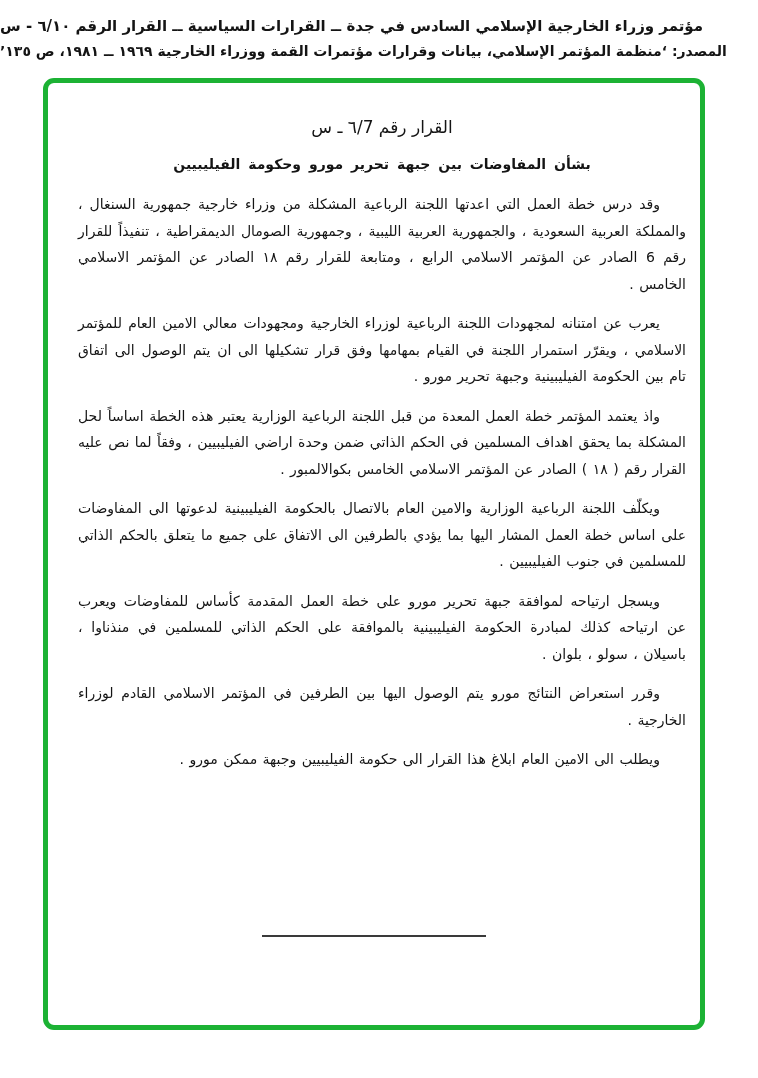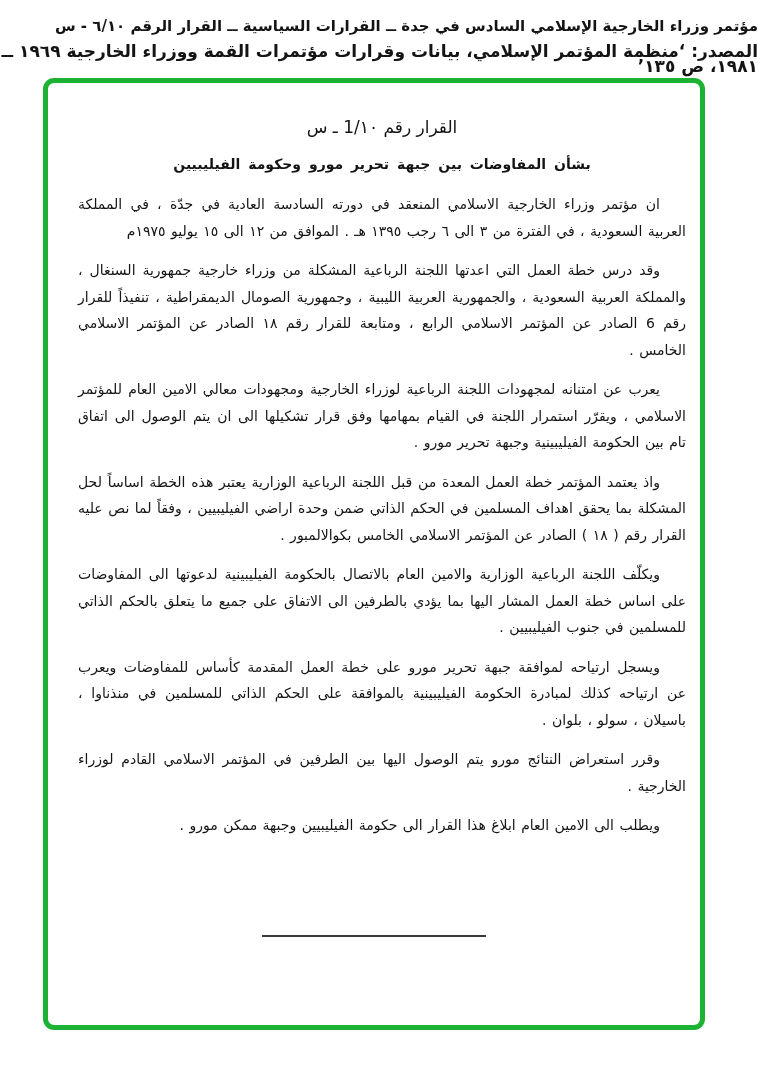--- a/index.html
+++ b/index.html
@@ -1,22 +1,22 @@
 <!DOCTYPE html>
 <html lang="ar" dir="rtl"><head>
 <meta charset="utf-8">
 <style>
   html,body{margin:0;padding:0;}
   body{
     width:758px;height:1078px;background:#ffffff;position:relative;
     font-family:"DejaVu Sans",sans-serif;color:#141414;overflow:hidden;
   }
-  .header{direction:rtl;text-align:right;padding-top:15px;}
+  .header{direction:rtl;text-align:left;padding-top:15px;}
   .header-line1{font-weight:bold;font-size:15px;letter-spacing:0;line-height:22px;}
-  .header-line2{font-weight:bold;font-size:17px;margin-top:7px;line-height:15px;}
+  .header-line2{font-weight:bold;font-size:14px;margin-top:7px;line-height:15px;}
   .frame{
     position:absolute;left:43px;top:78px;width:662px;height:952px;
     box-sizing:border-box;border:5px solid #1cb234;border-radius:11px;
     background:#ffffff;
   }
   .frame-inner{
     position:absolute;top:0;left:0;right:0;bottom:0;
     padding:32px 14px 0 30px;direction:rtl;
   }
   .doc-title{text-align:center;font-size:17px;font-weight:normal;line-height:24px;}
@@ -37,24 +37,23 @@
 </head>
 <body style="color: rgb(20, 20, 20);">
 
 <div class="header">
   <div class="header-line1">مؤتمر وزراء الخارجية الإسلامي السادس في جدة ــ القرارات السياسية ــ القرار الرقم ٦/١٠ - س</div>
   <div class="header-line2">المصدر: ‘منظمة المؤتمر الإسلامي، بيانات وقرارات مؤتمرات القمة ووزراء الخارجية ١٩٦٩ ــ ١٩٨١، ص ١٣٥’</div>
 </div>
 
 <div class="frame" style="border-color: rgb(28, 178, 52);">
   <div class="frame-inner">
-    <div class="doc-title">القرار رقم 1/١٠ ـ س</div>
+    <div class="doc-title">القرار رقم ٦/7 ـ س</div>
     <div class="doc-subject">بشأن المفاوضات بين جبهة تحرير مورو وحكومة الفيليبيين</div>
     <div class="doc-body">
-      <p class="para">ان مؤتمر وزراء الخارجية الاسلامي المنعقد في دورته السادسة العادية في جدّة ، في المملكة العربية السعودية ، في الفترة من ٣ الى ٦ رجب ١٣٩٥ هـ . الموافق من ١٢ الى ١٥ يوليو ١٩٧٥م</p>
       <p class="para">وقد درس خطة العمل التي اعدتها اللجنة الرباعية المشكلة من وزراء خارجية جمهورية السنغال ، والمملكة العربية السعودية ، والجمهورية العربية الليبية ، وجمهورية الصومال الديمقراطية ، تنفيذاً للقرار رقم 6 الصادر عن المؤتمر الاسلامي الرابع ، ومتابعة للقرار رقم ١٨ الصادر عن المؤتمر الاسلامي الخامس .</p>
       <p class="para">يعرب عن امتنانه لمجهودات اللجنة الرباعية لوزراء الخارجية ومجهودات معالي الامين العام للمؤتمر الاسلامي ، ويقرّر استمرار اللجنة في القيام بمهامها وفق قرار تشكيلها الى ان يتم الوصول الى اتفاق تام بين الحكومة الفيليبينية وجبهة تحرير مورو .</p>
       <p class="para">واذ يعتمد المؤتمر خطة العمل المعدة من قبل اللجنة الرباعية الوزارية يعتبر هذه الخطة اساساً لحل المشكلة  بما يحقق اهداف المسلمين في الحكم الذاتي ضمن وحدة اراضي الفيليبيين ، وفقاً لما نص عليه القرار رقم ( ١٨ ) الصادر عن المؤتمر الاسلامي الخامس بكوالالمبور .</p>
       <p class="para">ويكلّف اللجنة الرباعية الوزارية والامين العام بالاتصال بالحكومة الفيليبينية لدعوتها الى  المفاوضات على اساس خطة العمل المشار اليها بما يؤدي بالطرفين الى الاتفاق على جميع ما يتعلق بالحكم الذاتي للمسلمين في جنوب الفيليبيين .</p>
       <p class="para">ويسجل ارتياحه لموافقة جبهة تحرير مورو على خطة العمل المقدمة كأساس للمفاوضات ويعرب عن ارتياحه كذلك لمبادرة الحكومة الفيليبينية بالموافقة على الحكم الذاتي للمسلمين في منذناوا ، باسيلان ، سولو ، بلوان .</p>
       <p class="para">وقرر استعراض النتائج مورو يتم الوصول اليها بين الطرفين في المؤتمر الاسلامي القادم لوزراء الخارجية .</p>
       <p class="para">ويطلب الى الامين العام ابلاغ هذا القرار الى حكومة الفيليبيين وجبهة ممكن مورو .</p>
     </div>
     <div class="footer-rule" style="background: rgb(58, 58, 58);"></div>
   </div>

